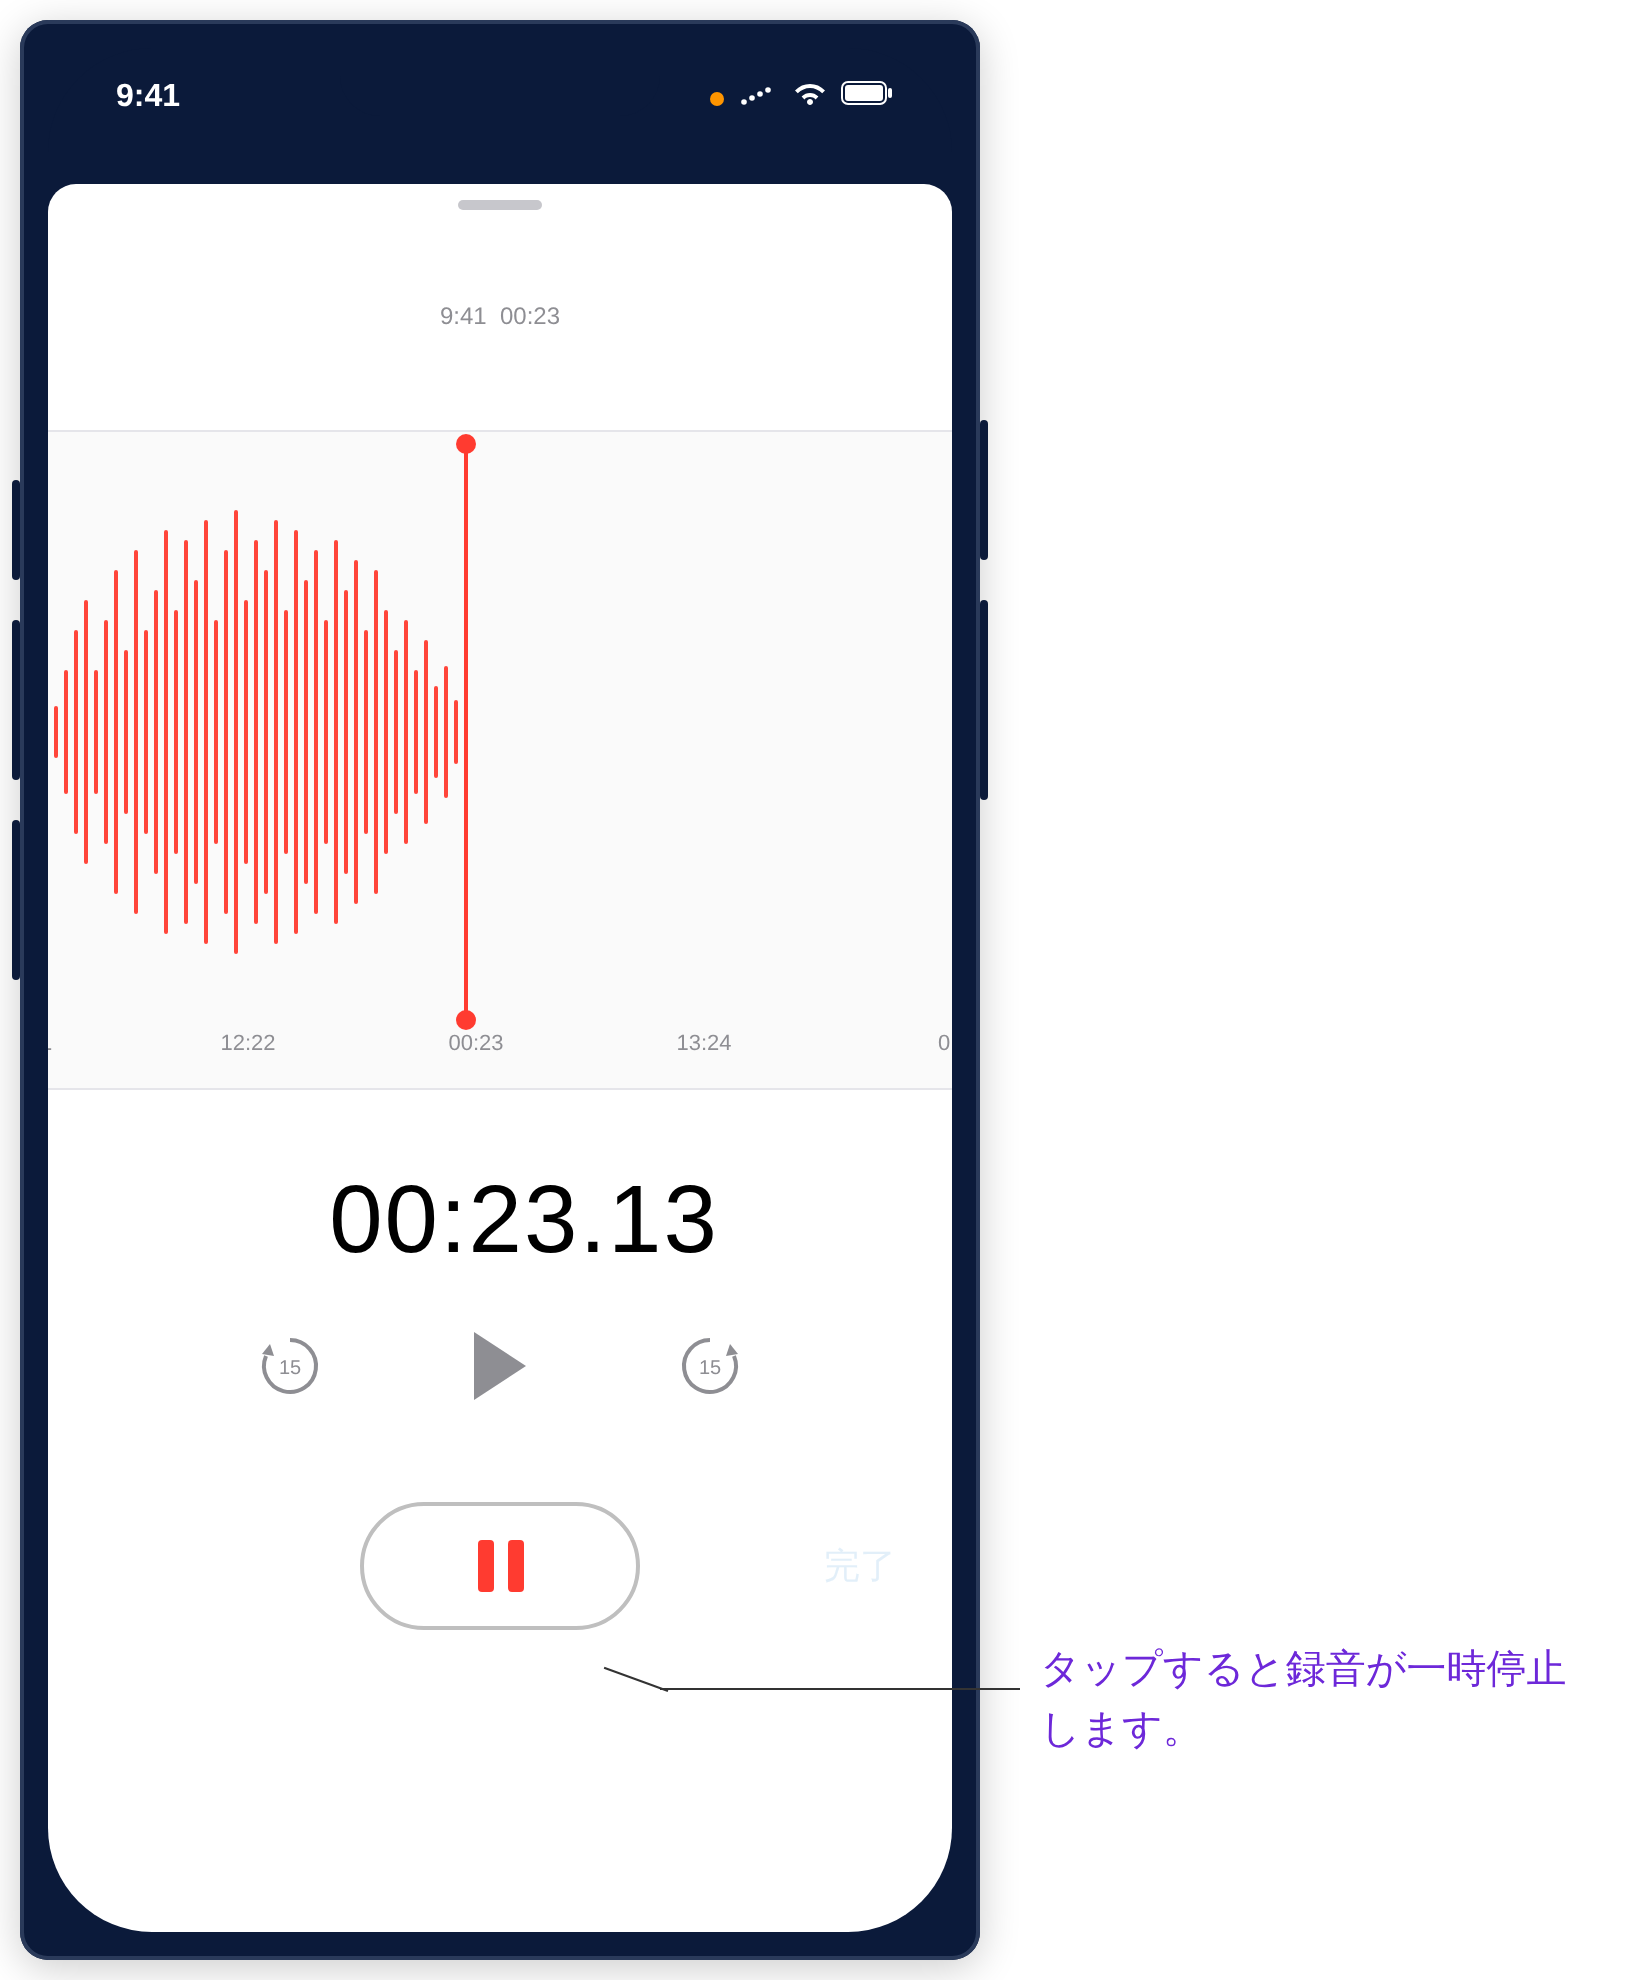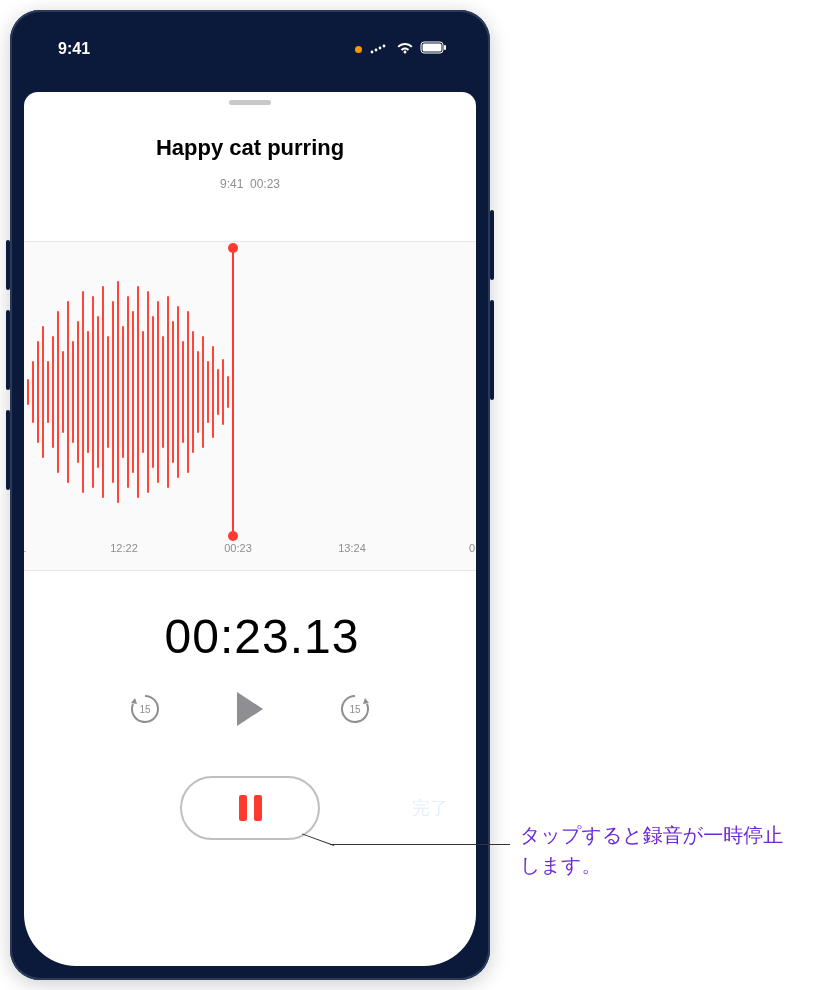--- a/index.html
+++ b/index.html
@@ -9,21 +9,21 @@
     width: 814px;
     height: 990px;
     position: relative;
   }
   .phone-frame {
     position: absolute;
     left: 10px;
     top: 10px;
     width: 480px;
     height: 970px;
-    border-radius: 30px;
+    border-radius: 14px;
     background: #0b1a3a;
     padding: 14px;
     box-shadow: inset 0 0 0 2px #2a3a5a, 0 4px 20px rgba(0,0,0,0.2);
   }
   .side-button {
     position: absolute;
     background: #0b1a3a;
     border-radius: 2px;
   }
   .side-button.vol-up { right: -4px; top: 200px; width: 4px; height: 70px; }
@@ -270,21 +270,20 @@
               <rect x="2.5" y="2.5" width="19" height="8" rx="1.5" fill="#fff"></rect>
               <rect x="24" y="4" width="2" height="5" rx="1" fill="#fff"></rect>
             </svg>
         </span>
       </div>
     </div>
 
     <div class="app-card">
       <div class="grabber"></div>
 
-      <div class="recording-title">Happy cat purring</div>
       <div class="recording-subtitle">
         <span>9:41</span>&nbsp;&nbsp;<span>00:23</span>
       </div>
 
       <div class="waveform-area">
         <svg class="waveform-svg" viewBox="0 0 452 300" preserveAspectRatio="none">
           <g stroke="#ff453a" stroke-width="2" stroke-linecap="round">
             <line x1="4" y1="138" x2="4" y2="162"></line>
             <line x1="9" y1="120" x2="9" y2="180"></line>
             <line x1="14" y1="100" x2="14" y2="200"></line>

